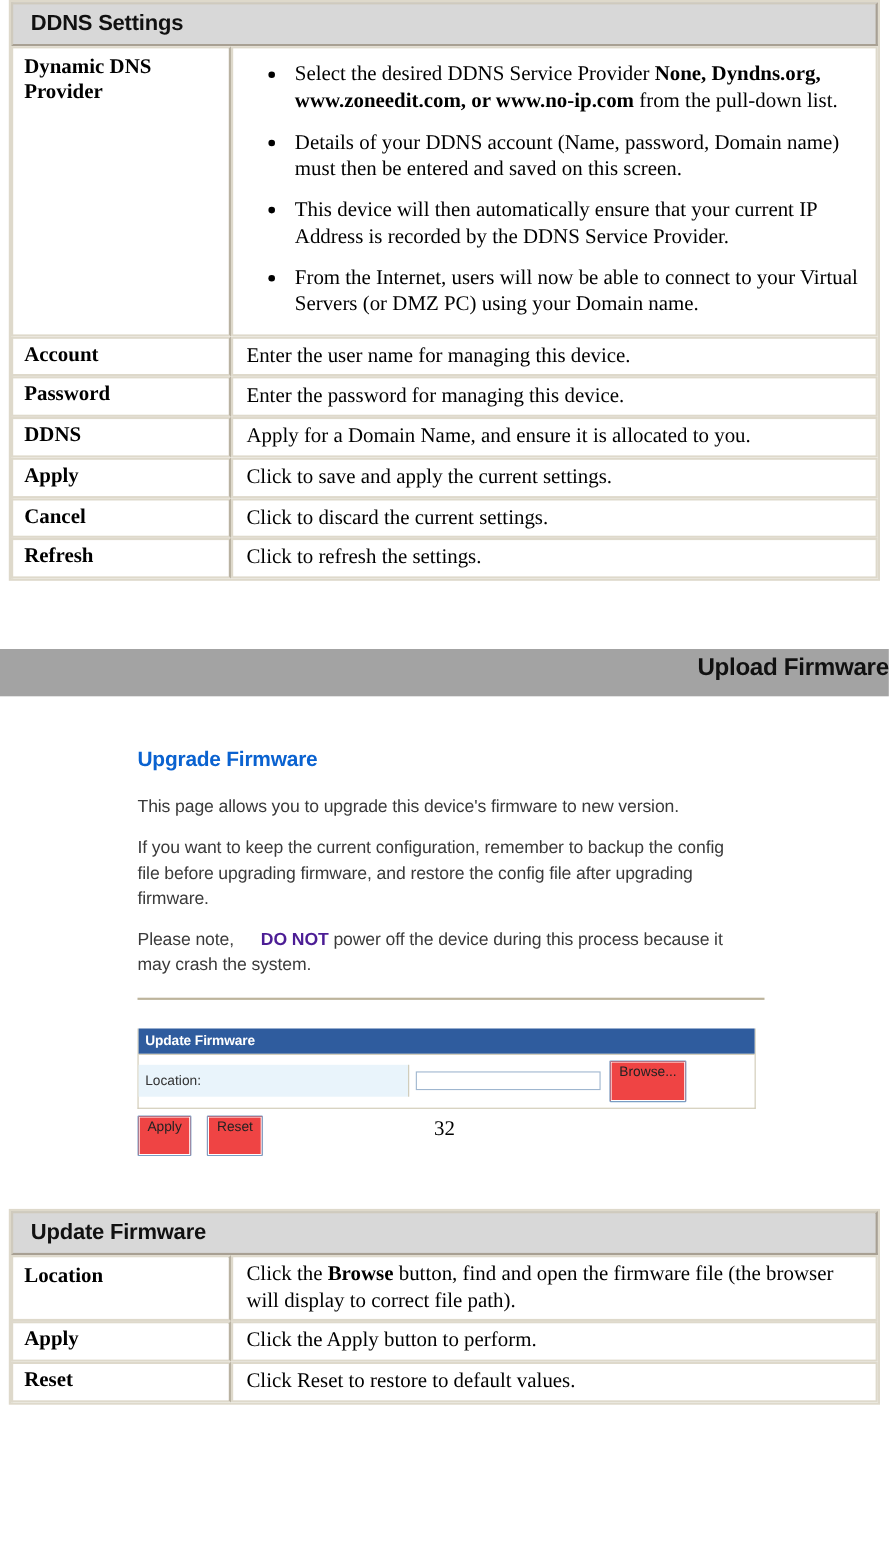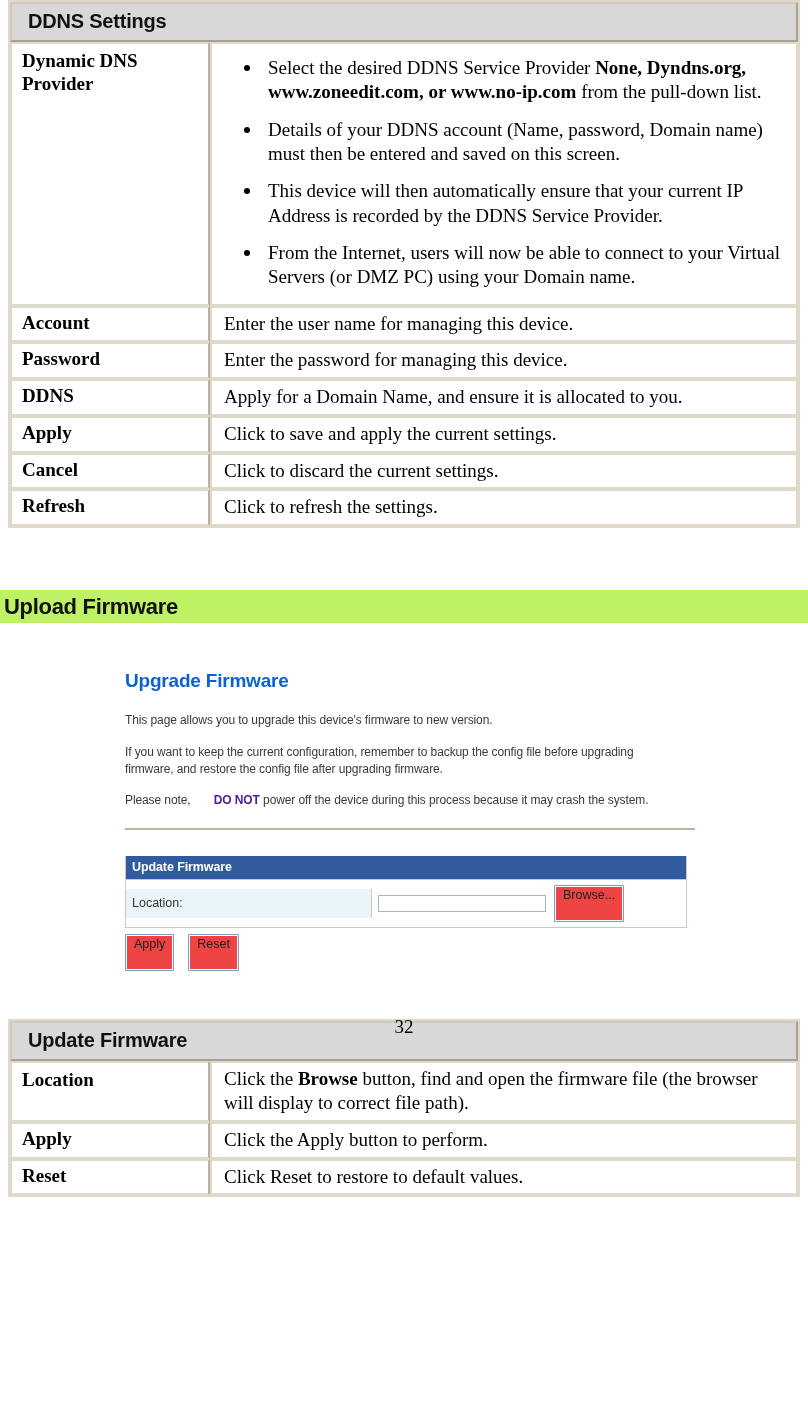--- a/index.html
+++ b/index.html
@@ -89,29 +89,30 @@
     top: 9px;
     width: 6px;
     height: 6px;
     border-radius: 50%;
     background: #000;
   }
 
   
   .section-bar {
     width: 808px;
-    background: #bef264;
+    background: #a3a3a3;
     font-family: "Liberation Sans", sans-serif;
     font-weight: bold;
     font-size: 22px;
     line-height: 1.1;
     color: #111111;
-    padding: 5px 0 4px 4px;
+    padding: 5px 0 14px 4px;
     box-sizing: border-box;
     letter-spacing: -0.3px;
+    text-align: right;
   }
 
   
   .shot-wrap {
     position: relative;
     width: 596px;
     margin: 21px 0 0 103px;
     background: #ffffff;
     font-family: "Liberation Sans", sans-serif;
     color: #333333;
@@ -119,21 +120,21 @@
     box-sizing: border-box;
   }
   .shot-title {
     color: #0a62d0;
     font-size: 19px;
     font-weight: bold;
     margin: 0 0 20px 22px;
     letter-spacing: -0.2px;
   }
   .shot-p {
-    font-size: 12px;
+    font-size: 16px;
     line-height: 1.45;
     margin: 0 0 14px 22px;
     width: 542px;
     color: #3a3a3a;
     letter-spacing: -0.1px;
   }
   .shot-p b { color: #4c1d95; margin-left: 20px; }
   .shot-hr {
     height: 2px;
     background: #bdb49c;

